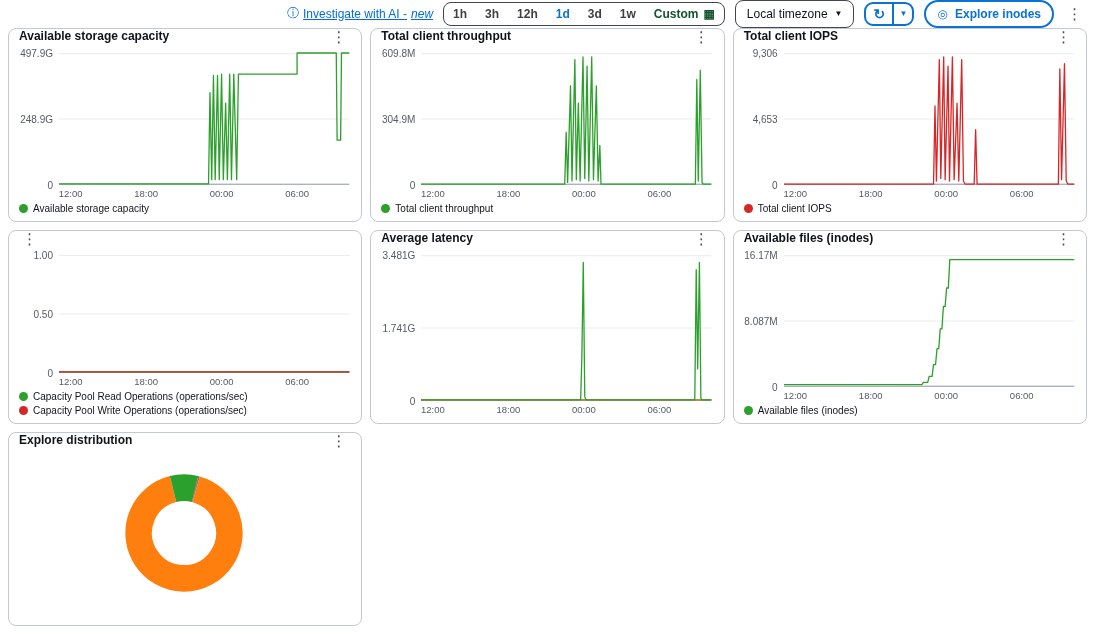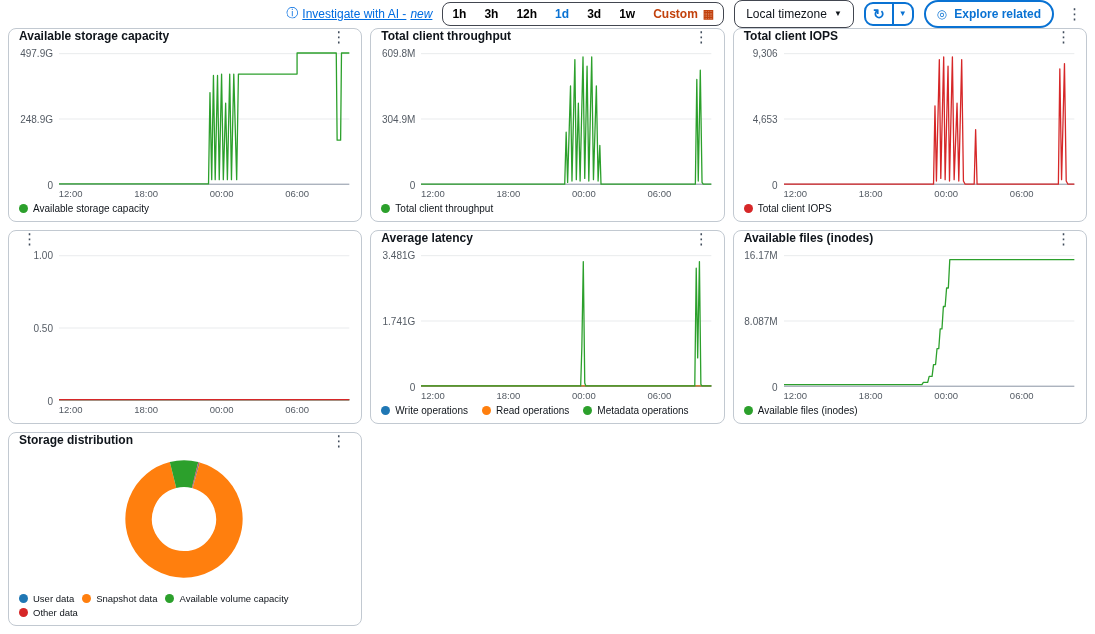--- a/index.html
+++ b/index.html
@@ -37,27 +37,27 @@
     border: 1px solid #424650;
     border-radius: 8px;
     height: 24px;
     overflow: hidden;
     background: #fff;
   }
   .seg-item {
     border: none; background: none;
     font-family: inherit;
     font-size: 12px; font-weight: 700;
-    color: #000000;
+    color: #404040;
     padding: 0 9px;
     display: flex; align-items: center; gap: 5px;
     cursor: pointer;
   }
   .seg-item.selected { color: #0972d3; }
-  .seg-item.custom { color: #c2410c; }
+  .seg-item.custom { color: #14532d; }
   .seg-item .cal { font-size: 12px; }
   .btn {
     border: 1px solid #424650;
     background: #fff;
     border-radius: 8px;
     height: 28px;
     display: flex; align-items: center; gap: 7px;
     padding: 12px 11px;
     font-family: inherit;
     font-size: 12px;
@@ -186,21 +186,21 @@
   <div class="split">
     <button class="split-main">
       <span>↻</span>
     </button>
     <button class="split-caret">
       <span>▼</span>
     </button>
   </div>
   <button class="btn explore">
     <span class="exp-icon">◎</span>
-    <span>Explore related</span>
+    <span>Explore inodes</span>
   </button>
   <button class="kebab">
     <span>⋮</span>
   </button>
 </header>
 
 <main class="grid">
 
   <section class="card">
     <div class="card-head">
@@ -323,20 +323,30 @@
             <polyline points="0,99.0 100,99.0" fill="none" stroke="#d62728" stroke-width="1.3" vector-effect="non-scaling-stroke" stroke-linejoin="round"></polyline>
           </svg>
         </div>
       <div class="xaxis">
           <span style="left: 4%;">12:00</span>
           <span style="left: 30%;">18:00</span>
           <span style="left: 56%;">00:00</span>
           <span style="left: 82%;">06:00</span>
         </div>
     </div>
+    <div class="legend">
+        <span class="legend-item">
+          <span class="marker" style="background: rgb(44, 160, 44);"></span>
+          <span>Capacity Pool Read Operations (operations/sec)</span>
+        </span>
+        <span class="legend-item">
+          <span class="marker" style="background: rgb(214, 39, 40);"></span>
+          <span>Capacity Pool Write Operations (operations/sec)</span>
+        </span>
+      </div>
   </section>
 
   <section class="card">
     <div class="card-head">
       <h3 class="card-title">Average latency</h3>
       <button class="kebab"><span>⋮</span></button>
     </div>
     <div class="chart-area">
       <div class="yaxis">
           <span style="top: 0%;">3.481G</span>
@@ -353,34 +363,20 @@
             <polyline points="0,99.2 55,99.2 55.4,70.0 55.9,5.0 56.4,97.0 56.8,99.2 94.3,99.2 94.8,10.0 95.3,78.0 95.9,5.0 96.4,98.0 96.8,99.2 100,99.2" fill="none" stroke="#2ca02c" stroke-width="1.3" vector-effect="non-scaling-stroke" stroke-linejoin="round"></polyline>
           </svg>
         </div>
       <div class="xaxis">
           <span style="left: 4%;">12:00</span>
           <span style="left: 30%;">18:00</span>
           <span style="left: 56%;">00:00</span>
           <span style="left: 82%;">06:00</span>
         </div>
     </div>
-    <div class="legend">
-        <span class="legend-item">
-          <span class="marker" style="background: rgb(31, 119, 180);"></span>
-          <span>Write operations</span>
-        </span>
-        <span class="legend-item">
-          <span class="marker" style="background: rgb(255, 127, 14);"></span>
-          <span>Read operations</span>
-        </span>
-        <span class="legend-item">
-          <span class="marker" style="background: rgb(44, 160, 44);"></span>
-          <span>Metadata operations</span>
-        </span>
-      </div>
   </section>
 
   <section class="card">
     <div class="card-head">
       <h3 class="card-title">Available files (inodes)</h3>
       <button class="kebab"><span>⋮</span></button>
     </div>
     <div class="chart-area">
       <div class="yaxis">
           <span style="top: 0%;">16.17M</span>
@@ -405,44 +401,26 @@
     <div class="legend">
         <span class="legend-item">
           <span class="marker" style="background: rgb(44, 160, 44);"></span>
           <span>Available files (inodes)</span>
         </span>
       </div>
   </section>
 
   <section class="card donut-card">
     <div class="card-head">
-      <h3 class="card-title">Storage distribution</h3>
+      <h3 class="card-title">Explore distribution</h3>
       <button class="kebab"><span>⋮</span></button>
     </div>
     <div class="donut-wrap">
       <svg class="donut" width="138" height="138" viewBox="0 0 140 140">
           <path d="M 81.75 25.53 A 46 46 0 0 1 82.31 25.68" fill="none" stroke="#1f77b4" stroke-width="27"></path>
           <path d="M 82.31 25.68 A 46 46 0 1 1 58.87 25.37" fill="none" stroke="#ff7f0e" stroke-width="27"></path>
           <path d="M 58.87 25.37 A 46 46 0 0 1 81.19 25.38" fill="none" stroke="#2ca02c" stroke-width="27"></path>
           <path d="M 81.19 25.38 A 46 46 0 0 1 81.75 25.53" fill="none" stroke="#d62728" stroke-width="27"></path>
         </svg>
     </div>
-    <div class="legend">
-        <span class="legend-item">
-          <span class="marker" style="background: rgb(31, 119, 180);"></span>
-          <span>User data</span>
-        </span>
-        <span class="legend-item">
-          <span class="marker" style="background: rgb(255, 127, 14);"></span>
-          <span>Snapshot data</span>
-        </span>
-        <span class="legend-item">
-          <span class="marker" style="background: rgb(44, 160, 44);"></span>
-          <span>Available volume capacity</span>
-        </span>
-        <span class="legend-item">
-          <span class="marker" style="background: rgb(214, 39, 40);"></span>
-          <span>Other data</span>
-        </span>
-      </div>
   </section>
 
 </main>
 
 </body></html>

